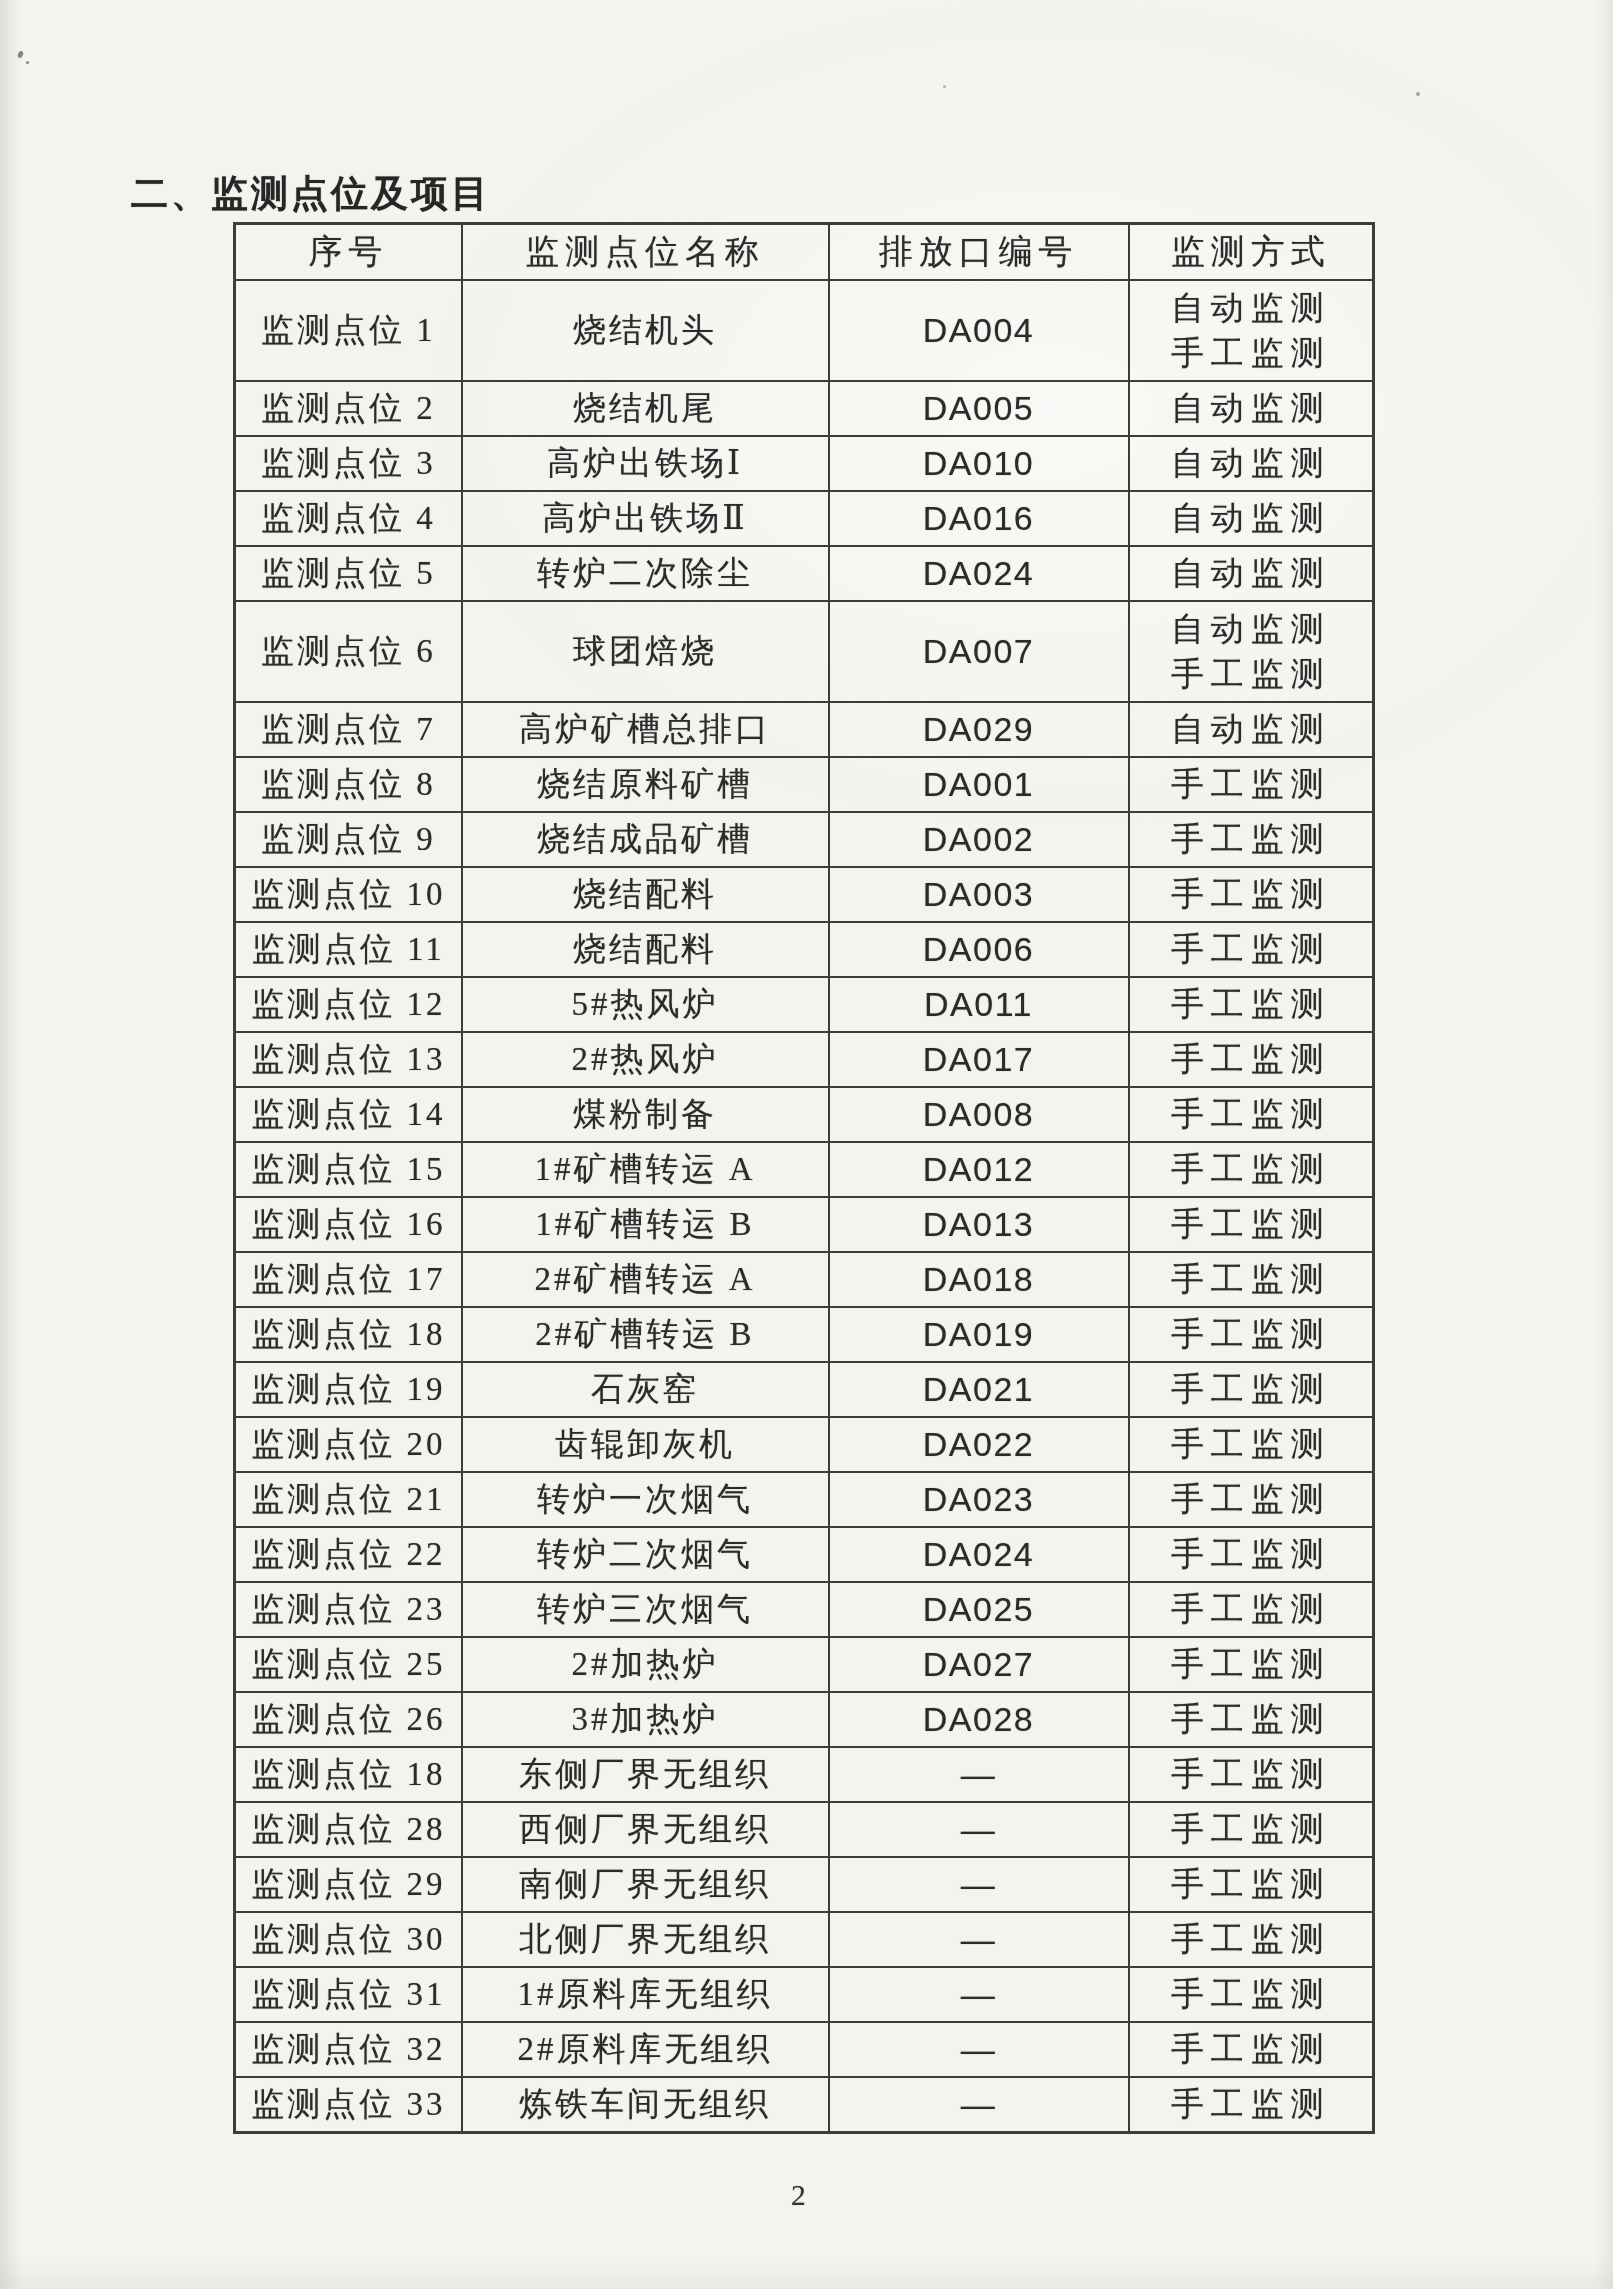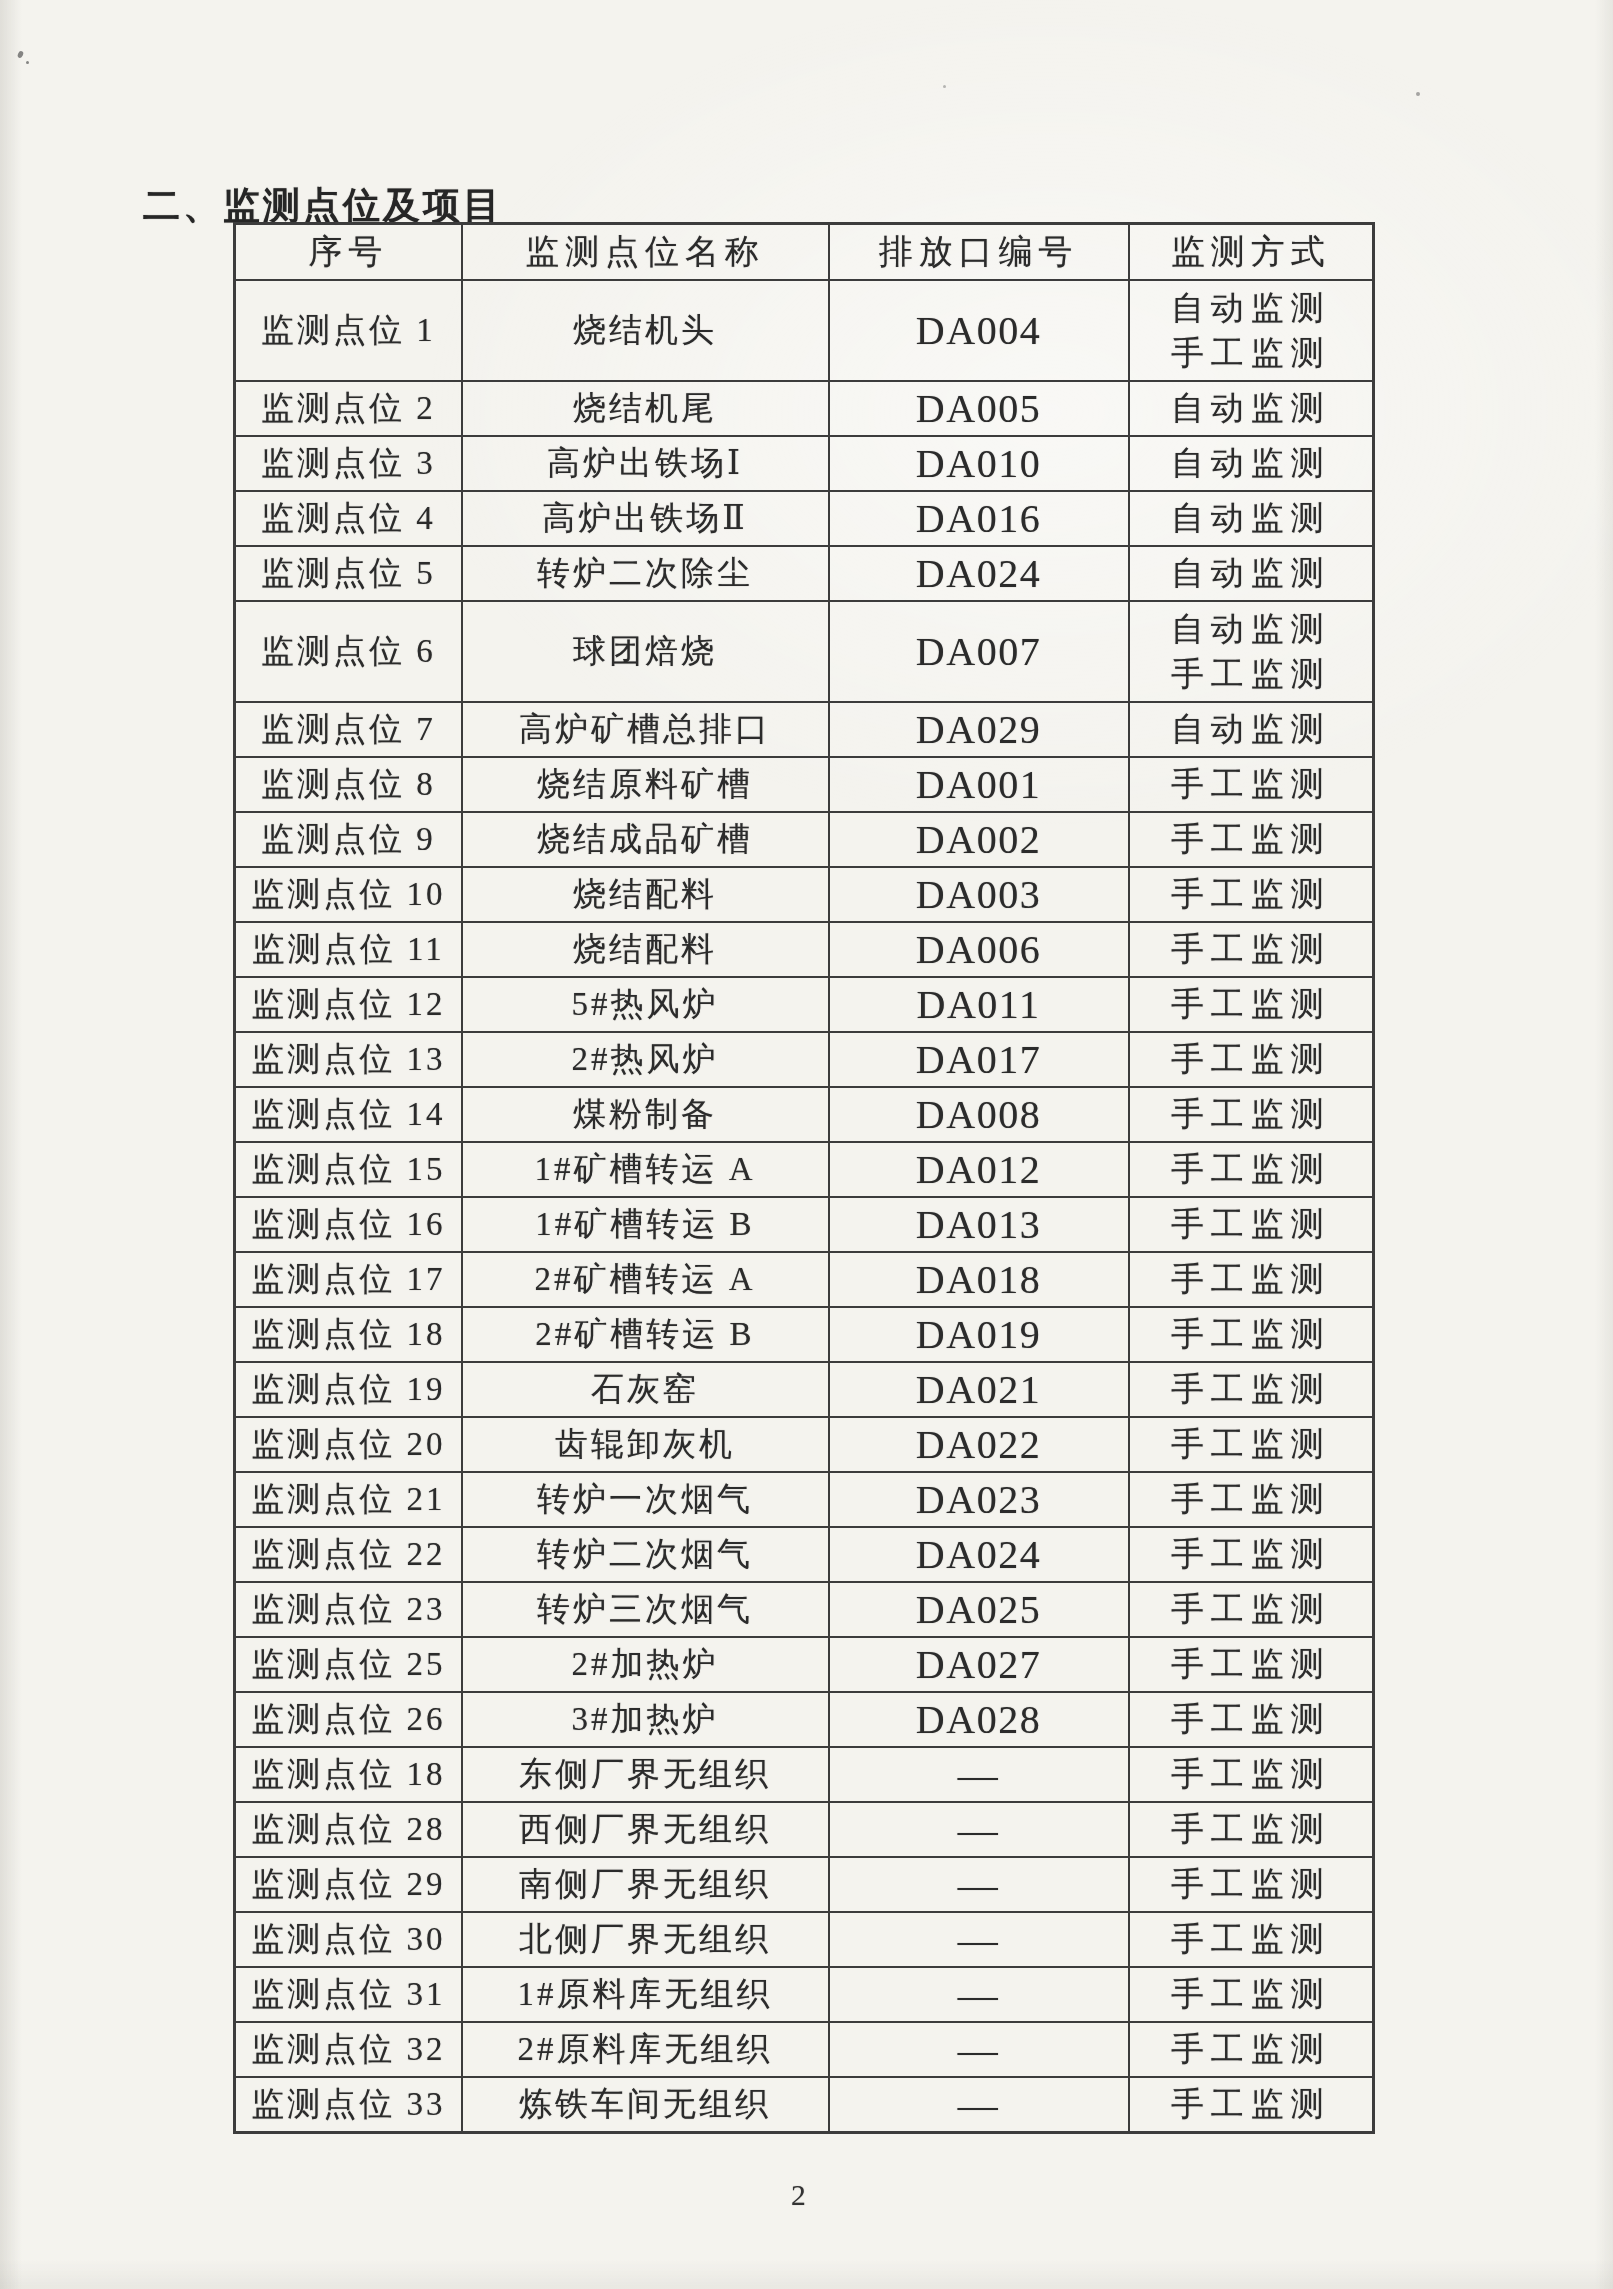--- a/index.html
+++ b/index.html
@@ -22,21 +22,21 @@
     overflow:hidden;
   }
   .page{position:absolute;inset:0;}
   .speck{position:absolute;background:#555;border-radius:50%;opacity:.7;}
   .s1{left:17.7px;top:51px;width:4.9px;height:6.9px;transform:rotate(25deg);}
   .s2{left:25.6px;top:61px;width:3px;height:3px;}
   .s3{left:1416px;top:92px;width:3.9px;height:3.9px;opacity:.5;}
   .s4{left:943px;top:85px;width:3px;height:3px;opacity:.4;}
 
   .title{
-    position:absolute;left:131px;top:169px;margin:12px;
+    position:absolute;left:131px;top:169px;margin:0;
     font-size:37px;font-weight:700;letter-spacing:3px;
     color:#262626;
     text-shadow:0 0 1px rgba(40,40,40,.55);
     white-space:nowrap;
   }
 
   table.monitor-table{
     position:absolute;left:233px;top:222px;
     border-collapse:collapse;table-layout:fixed;
     background:transparent;
@@ -55,22 +55,22 @@
     text-shadow:0 0 1px rgba(55,55,55,.5);
     overflow:hidden;white-space:nowrap;
   }
   .monitor-table{border:3px solid var(--border);}
   .monitor-table th{
     height:54px;font-weight:400;letter-spacing:5.9px;font-size:34px;
   }
   .monitor-table td{height:53px;}
   .monitor-table tr.tall td{height:99px;}
   .monitor-table td.cell-outlet{
-    font-size:40px;letter-spacing:1.5px;
-    font-family:Liberation Serif, serif;
+    font-size:34px;letter-spacing:1.5px;
+    font-family:Liberation Sans, sans-serif;
   }
   .monitor-table td.cell-method{
     letter-spacing:6.9px;
     white-space:pre-line;line-height:45px;text-align:center;
   }
   .page-number{
     position:absolute;left:759px;top:2179px;width:79px;
     text-align:center;font-size:29.6px;color:#333;
     text-shadow:0 0 1px rgba(55,55,55,.45);
   }

